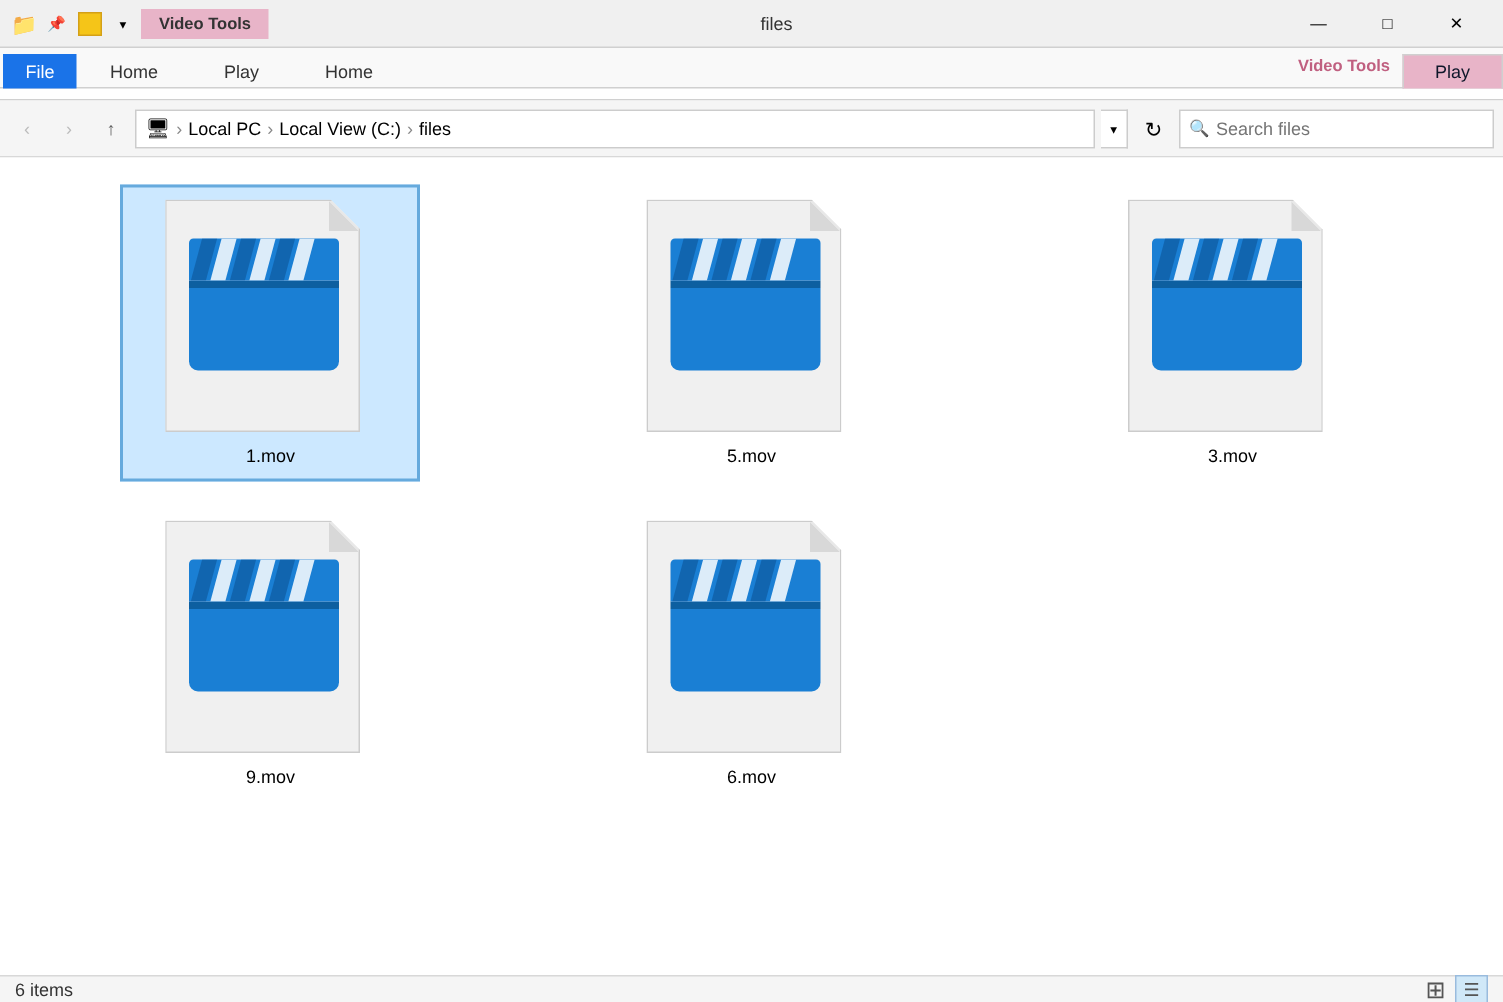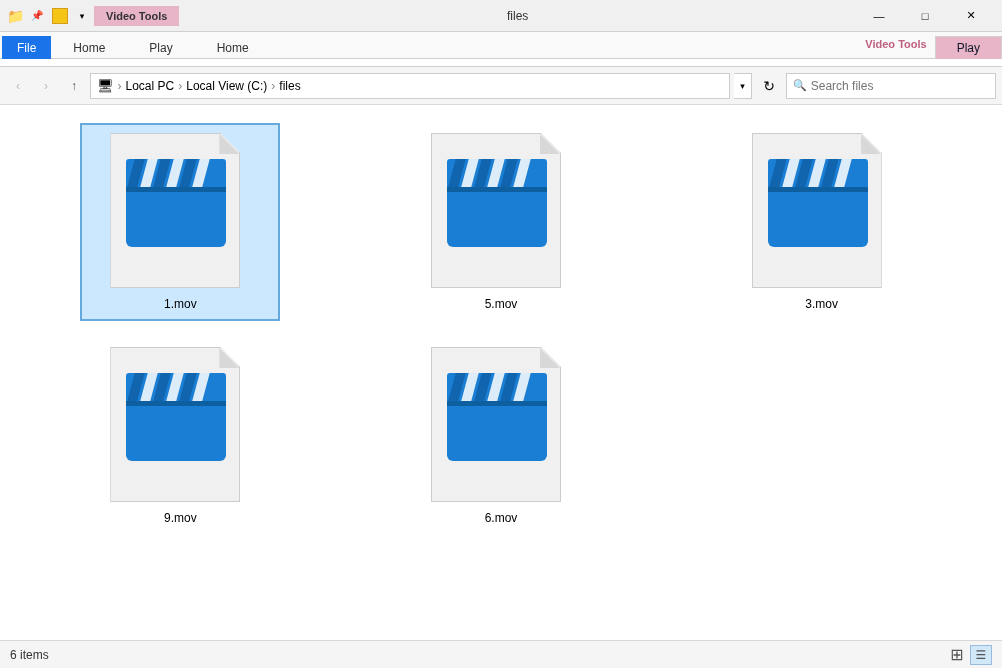--- a/index.html
+++ b/index.html
@@ -125,21 +125,21 @@
       border-radius: 0 0 6px 6px;
     }
     .clapper-hinge {
       background: #0d5fa0; height: 5px; width: 100px;
     }
 
     .filename { font-size: 12px; color: #000; margin-top: 4px; text-align: center; }
 
     
     .statusbar {
-      height: 28px; background: #f5f5f5; border-top: 1px solid #d8d8d8;
+      height: 18px; background: #f5f5f5; border-top: 1px solid #d8d8d8;
       display: flex; align-items: center; padding: 0 10px;
       justify-content: space-between;
     }
     .status-text { font-size: 12px; color: #333; }
     .view-btns { display: flex; gap: 2px; }
     .view-btn { width: 22px; height: 20px; border: 1px solid transparent; background: transparent; cursor: pointer; display: flex; align-items: center; justify-content: center; font-size: 13px; color: #555; }
     .view-btn.active { background: #d0e8f8; border-color: #99bbdd; }
   </style>
 </head>
 <body>

